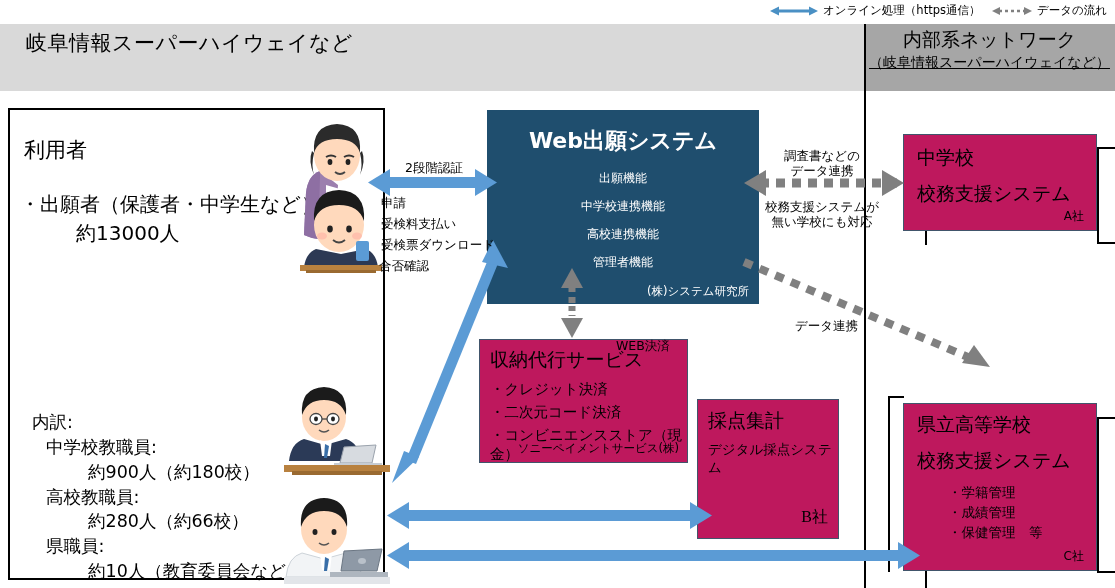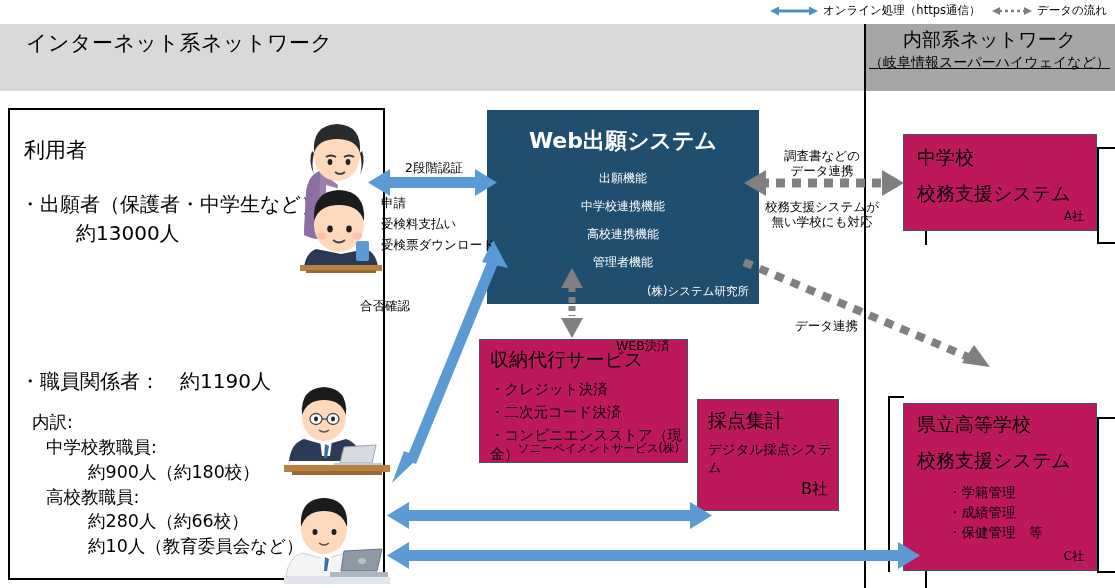--- a/index.html
+++ b/index.html
@@ -83,21 +83,21 @@
 
   
   .box-payment { left: 479px; top: 339px; width: 209px; height: 124px; }
   .box-payment .lb-title { left: 10px; top: 7px; font-size: 19px; }
   .box-payment .p1 { left: 10px; top: 40px; }
   .box-payment .p2 { left: 10px; top: 63px; }
   .box-payment .p3 { left: 10px; top: 86px; }
   .box-payment .lb-vendor { right: 8px; bottom: 6px; font-size: 11.5px; }
 
   
-  .box-scoring { left: 697px; top: 399px; width: 142px; height: 112px; }
+  .box-scoring { left: 697px; top: 399px; width: 142px; height: 140px; font-family: Liberation Serif, serif; }
   .box-scoring .lb-title { left: 10px; top: 8px; font-size: 19px; }
   .box-scoring .s1 { left: 10px; top: 41px; font-size: 13.5px; }
   .box-scoring .lb-vendor { right: 10px; bottom: 10px; font-size: 16px; }
 
   
   .box-jhs { left: 903px; top: 134px; width: 194px; height: 97px; }
   .box-jhs .lb-title { left: 13px; top: 10px; }
   .box-jhs .j2 { left: 13px; top: 46px; font-size: 19px; }
   .box-jhs .lb-vendor { right: 12px; bottom: 5px; font-size: 12px; }
 
@@ -138,41 +138,41 @@
       <svg width="40" height="14">
         <line x1="7" y1="7" x2="33" y2="7" stroke="#808080" stroke-width="2.6" stroke-dasharray="3,3"></line>
         <polygon points="0,7 8,3 8,11" fill="#808080"></polygon>
         <polygon points="40,7 32,3 32,11" fill="#808080"></polygon>
       </svg>
       <span class="legend-label">データの流れ</span>
     </div>
   </div>
 
   <div class="band band-internet">
-    <div class="band-title">インターネット系ネットワーク</div>
+    <div class="band-title">岐阜情報スーパーハイウェイなど</div>
   </div>
   <div class="band band-internal">
     <div class="band-title">内部系ネットワーク</div>
     <div class="band-sub">（岐阜情報スーパーハイウェイなど）</div>
   </div>
   <div class="divider"></div>
 
   <div class="users-frame">
     <div class="t-title">利用者</div>
     <div class="t-applicant">
       <span>・出願者（保護者・中学生など）</span>
       <span class="ln2">約13000人</span>
     </div>
-    <div class="t-staff">・職員関係者：　約1190人</div>
     <div class="t-breakdown">
       <span>内訳:</span>
       <span class="ind1">中学校教職員:</span>
       <span class="ind2">約900人（約180校）</span>
       <span class="ind1">高校教職員:</span>
       <span class="ind2">約280人（約66校）</span>
+      <span class="ind1">県職員:</span>
       <span class="ind2">約10人（教育委員会など）</span>
     </div>
 
     <svg class="people" style="left:272px; top:3px;" width="112" height="160">
 
       <path d="M38,58 q-12,4 -14,22 l-2,42 q14,6 30,4 l4,-54 z" fill="#9c7fae"></path>
       <path d="M38,58 q-12,4 -14,22 l-2,42 q6,3 14,4 l2,-62 z" fill="#8e6fa3"></path>
       <ellipse cx="55" cy="42" rx="23" ry="26" fill="#ffd9bc"></ellipse>
       <path d="M32,40 q-2,-28 23,-29 q25,1 23,29 q-4,-14 -23,-14 q-19,0 -23,14 z" fill="#2b2b2b"></path>
       <path d="M32,40 q-3,12 0,22 q-6,-14 -2,-24 z" fill="#2b2b2b"></path>
@@ -331,21 +331,21 @@
       <line x1="572" y1="306" x2="572" y2="316" stroke="#808080" stroke-width="7" stroke-dasharray="5,4"></line>
       <polygon points="572,338 561,318 583,318" fill="#808080"></polygon>
     </g>
   </svg>
 
   <div class="alabel c" style="left:383px; top:160px; width:102px;">2段階認証</div>
 
   <div class="alabel" style="left:381px; top:195px;">申請</div>
   <div class="alabel" style="left:381px; top:216px;">受検料支払い</div>
   <div class="alabel" style="left:381px; top:237px;">受検票ダウンロード</div>
-  <div class="alabel" style="left:360px; top:258px;margin-top:40px;">合否確認</div>
+  <div class="alabel" style="left:379px; top:258px;">合否確認</div>
 
   <div class="alabel" style="left:616px; top:320px;margin-top:18px;">WEB決済</div>
 
   <div class="alabel c" style="left:748px; top:148px; width:148px;">調査書などの</div>
   <div class="alabel c" style="left:748px; top:163px; width:148px;">データ連携</div>
   <div class="alabel c" style="left:744px; top:199px; width:156px;">校務支援システムが</div>
   <div class="alabel c" style="left:744px; top:214px; width:156px;">無い学校にも対応</div>
 
   <div class="alabel" style="left:795px; top:318px;">データ連携</div>
 

